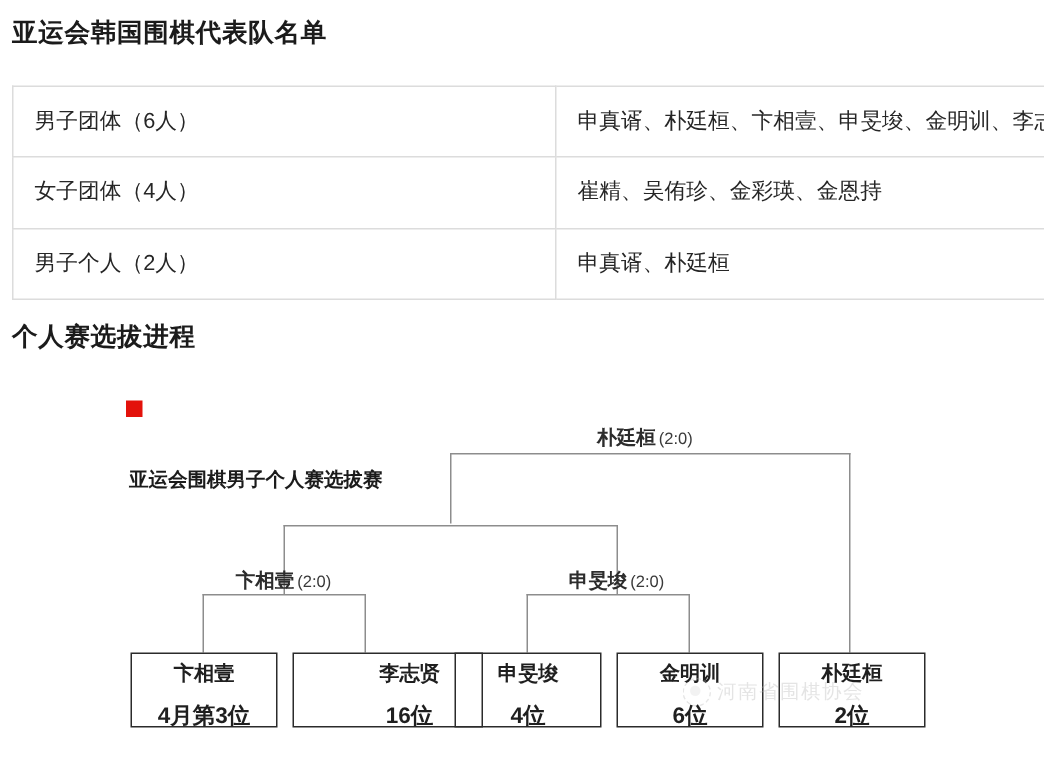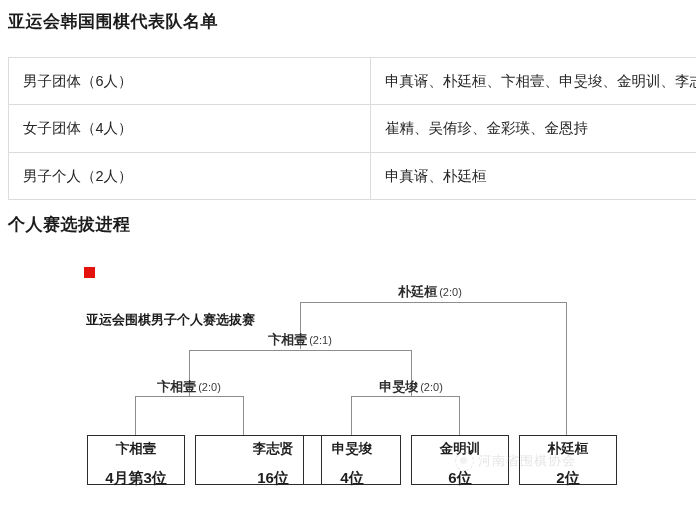--- a/index.html
+++ b/index.html
@@ -138,23 +138,20 @@
     <div class="bk-title">亚运会围棋男子个人赛选拔赛</div>
 
     <div class="node-label" style="left:370px;top:28px;width:120px;">
       <span>朴廷桓</span><span class="score">(2:0)</span>
     </div>
 
     <div class="hline" style="left:300px;top:47px;width:267px;"></div>
     <div class="vline" style="left:300px;top:47px;height:47px;"></div>
     <div class="vline" style="left:566px;top:47px;height:133px;"></div>
 
-    <div class="node-label" style="left:240px;top:76px;width:120px;">
-      <span>卞相壹</span><span class="score">(2:1)</span>
-    </div>
 
     <div class="hline" style="left:189px;top:95px;width:223px;"></div>
     <div class="vline" style="left:189px;top:95px;height:46px;"></div>
     <div class="vline" style="left:411px;top:95px;height:46px;"></div>
 
     <div class="node-label" style="left:129px;top:123px;width:120px;">
       <span>卞相壹</span><span class="score">(2:0)</span>
     </div>
     <div class="node-label" style="left:351px;top:123px;width:120px;">
       <span>申旻埈</span><span class="score">(2:0)</span>

